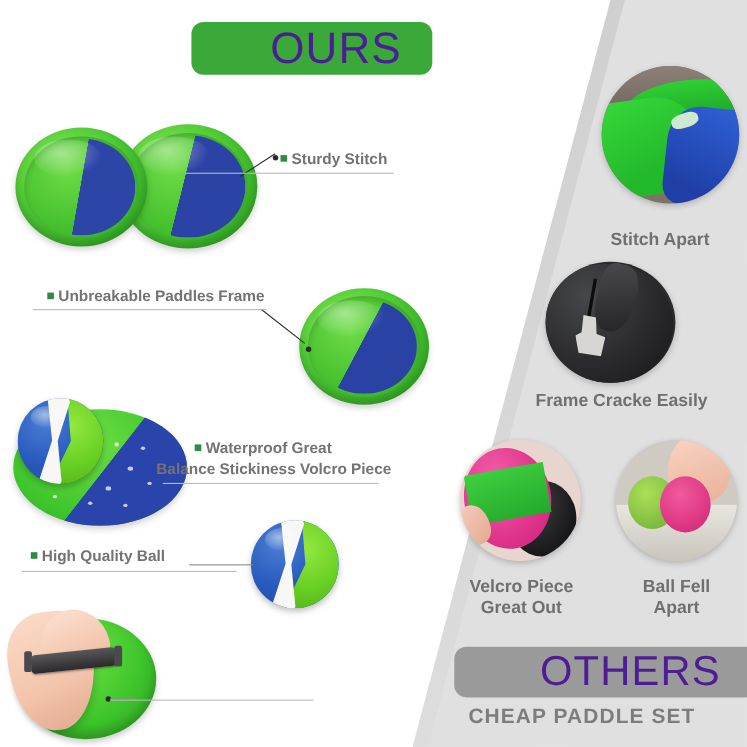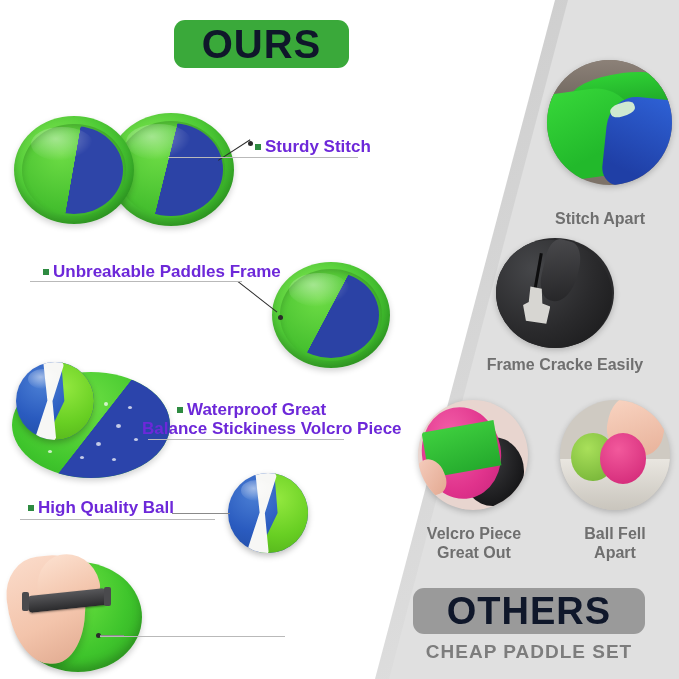--- a/index.html
+++ b/index.html
@@ -14,35 +14,35 @@
     clip-path:polygon(555px 0, 679px 0, 679px 679px, 375px 679px);
   }
   .right-panel-inner{
     position:absolute;inset:0;
     background:#e0e0e0;
     clip-path:polygon(568px 0, 679px 0, 679px 679px, 389px 679px);
   }
 
   
   .badge{
-    position:absolute;border-radius:11px;color:#0f172a;font-weight:bold;
+    position:absolute;border-radius:11px;color:#4c1d95;font-weight:normal;
     text-align:center;letter-spacing:1px;line-height:1;
-    display:flex;align-items:center;justify-content:center;
+    display:flex;align-items:center;justify-content:center;padding-left:44px;
   }
   #ours-badge{left:174px;top:20px;width:175px;height:48px;background:#3aa93a;
               font-size:40px;}
   #others-badge{left:413px;top:588px;width:232px;height:46px;background:#9a9a9a;
               font-size:38px;}
   #ours-sub{position:absolute;left:105px;top:77px;width:360px;text-align:center;
             font-size:21px;font-weight:bold;color:#3a3a40;letter-spacing:.3px;}
   #others-sub{position:absolute;left:396px;top:641px;width:266px;text-align:center;
             font-size:19px;font-weight:bold;color:#7d7d7d;letter-spacing:1px;}
 
   
-  .callout{position:absolute;color:#6d28d9;font-weight:bold;font-size:17px;
+  .callout{position:absolute;color:#737373;font-weight:bold;font-size:14px;
            line-height:1.25;white-space:nowrap;}
   .callout .bullet{display:inline-block;width:6px;height:6px;background:#2e8b41;
            vertical-align:middle;margin-right:4px;margin-bottom:2px;}
   .rule{position:absolute;height:1px;background:#b9b9b9;}
   .rule.dark{background:#8a8a8a;}
   .leader{position:absolute;background:#2b2b2b;height:1px;transform-origin:0 0;}
   .dot{position:absolute;width:5px;height:5px;border-radius:50%;background:#2b2b2b;}
 
   
   .glabel{position:absolute;color:#6f6f6f;font-weight:bold;font-size:16px;

